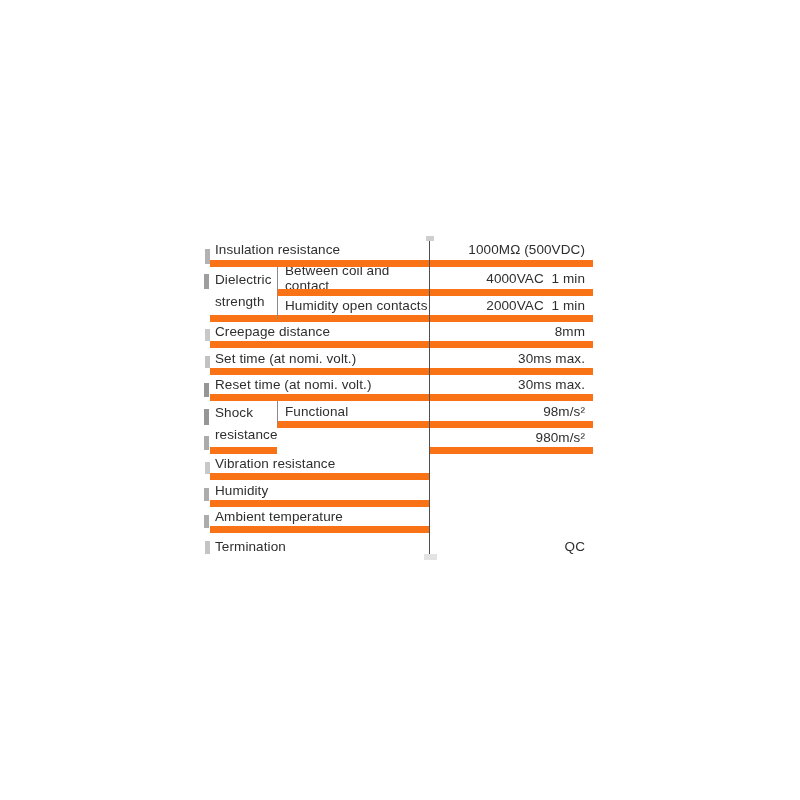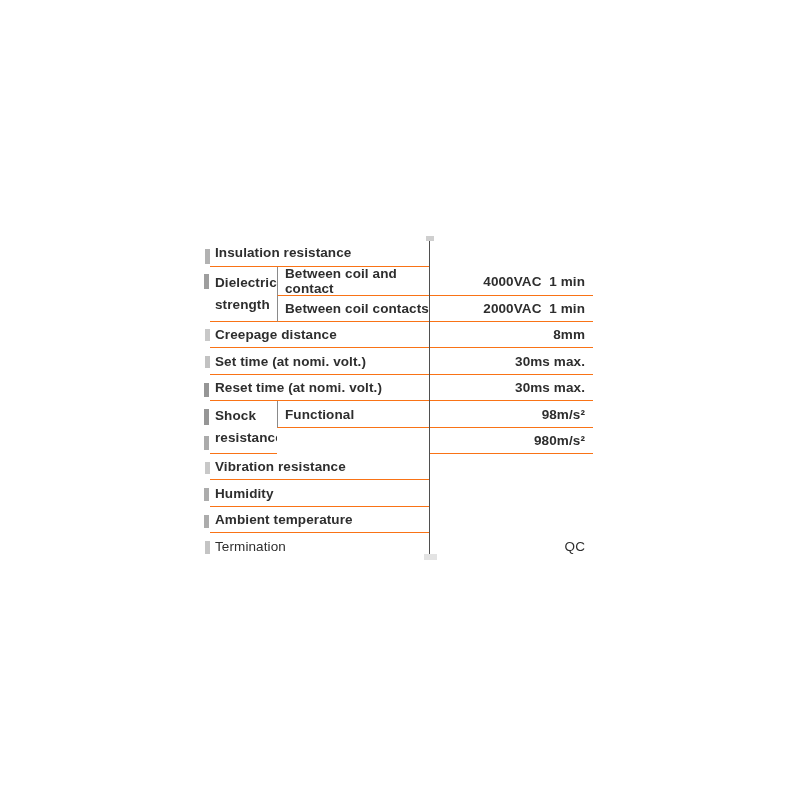--- a/index.html
+++ b/index.html
@@ -29,21 +29,21 @@
     font-size: 13.5px;
     color: #2e2e2e;
     letter-spacing: 0.1px;
   }
   .cell {
     display: flex;
     align-items: center;
     box-sizing: border-box;
     overflow: hidden;
   }
-  .bb { border-bottom: 1px solid #f97316; font-weight: bold; }
+  .bb { border-bottom: 7px solid #f97316; }
   .bl { border-left: 1px solid #8a8a8a; }
   .lab { grid-column: 1 / 3; padding-left: 5px; }
   .grp { grid-column: 1; padding-left: 5px; line-height: 22px; }
   .sub { grid-column: 2; padding-left: 7px; }
   .val {
     grid-column: 3;
     justify-content: flex-end;
     padding-right: 8px;
     white-space: pre;
   }
@@ -78,25 +78,26 @@
   }
 </style>
 </head>
 <body>
 
 <div class="page">
 
   <div class="tbl">
 
     <div class="cell lab bb" style="grid-row:1">Insulation resistance</div>
+    <div class="cell val bb" style="grid-row:1">1000MΩ (500VDC)</div>
 
     <div class="cell grp bb" style="grid-row:2 / span 2">Dielectric strength</div>
     <div class="cell sub bb bl" style="grid-row:2">Between coil and contact</div>
     <div class="cell val bb" style="grid-row:2">4000VAC  1 min</div>
-    <div class="cell sub bb bl" style="grid-row:3">Between coil contacts</div>
+    <div class="cell sub bb bl" style="grid-row:3">Humidity open contacts</div>
     <div class="cell val bb" style="grid-row:3">2000VAC  1 min</div>
 
     <div class="cell lab bb" style="grid-row:4">Creepage distance</div>
     <div class="cell val bb" style="grid-row:4">8mm</div>
 
     <div class="cell lab bb" style="grid-row:5">Set time (at nomi. volt.)</div>
     <div class="cell val bb" style="grid-row:5">30ms max.</div>
 
     <div class="cell lab bb" style="grid-row:6">Reset time (at nomi. volt.)</div>
     <div class="cell val bb" style="grid-row:6">30ms max.</div>

